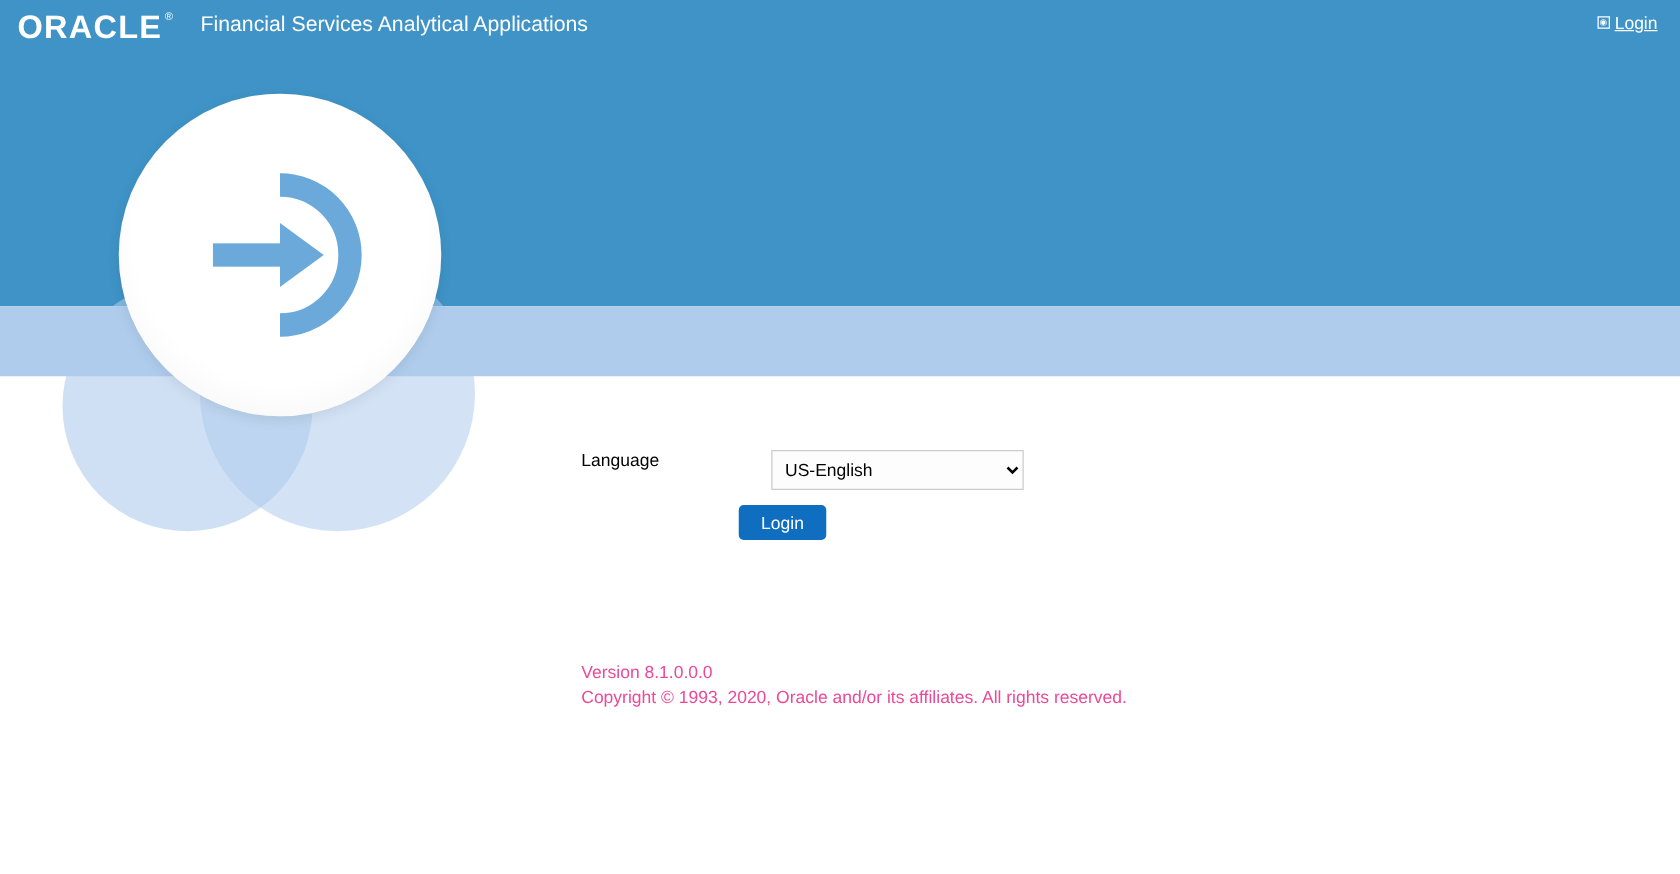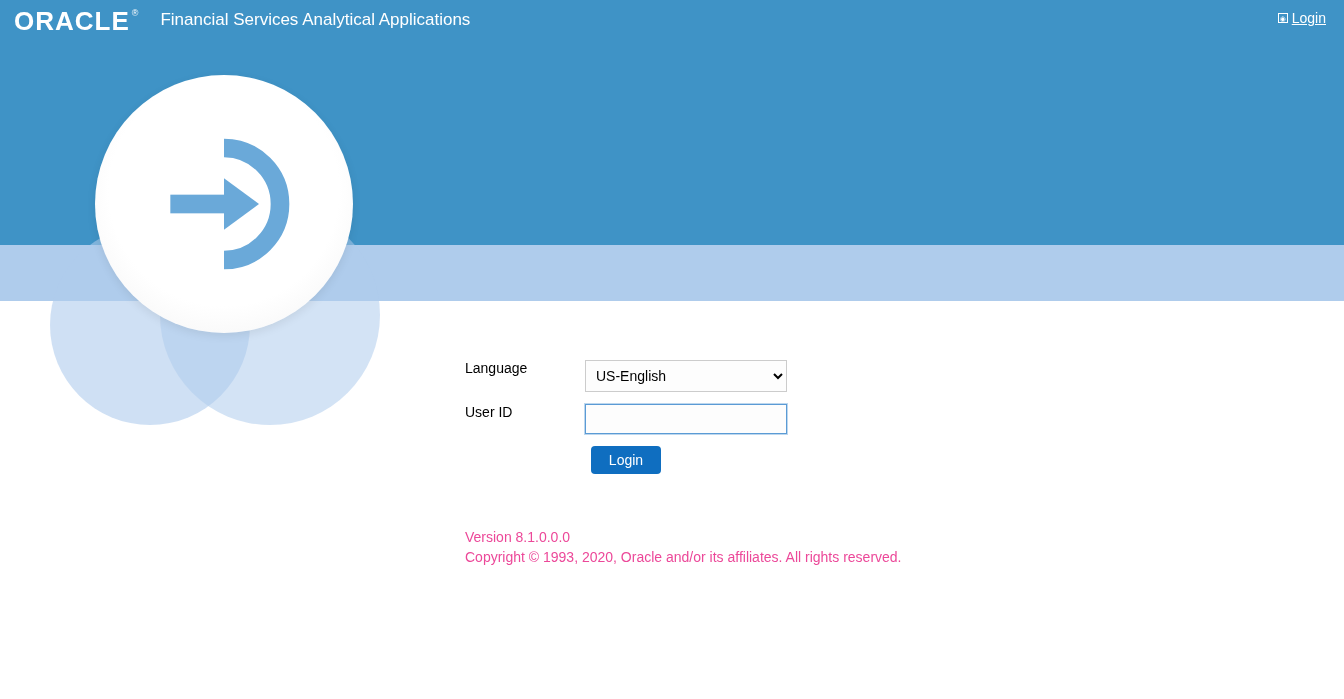--- a/index.html
+++ b/index.html
@@ -139,20 +139,21 @@
   .form-control {
     width: 202px;
     height: 30px;
     border: 1px solid #ccc;
     background: #fdfdfd;
     font-size: 14px;
     padding: 3px 6px;
   }
   select.form-control {
     height: 32px;
+    margin-left: 32px;
   }
   .userid-input {
     border: 1px solid #5b9bd5;
     box-shadow: 0 0 0 1px rgba(91,155,213,0.4);
   }
   .login-btn-row {
     text-align: center;
     width: 322px;
     margin-top: 7px;
   }
@@ -207,24 +208,20 @@
   </div>
 </div>
 
 <div class="form-area">
   <div class="form-row">
     <div class="form-label">Language</div>
     <select class="form-control">
       <option>US-English</option>
     </select>
   </div>
-  <div class="form-row">
-    <div class="form-label">User ID</div>
-    <input type="text" class="form-control userid-input" value="" style="">
-  </div>
   <div class="login-btn-row">
     <button class="login-btn">Login</button>
   </div>
 </div>
 
 <div class="footer">
   <div>Version 8.1.0.0.0</div>
   <div>Copyright © 1993, 2020, Oracle and/or its affiliates. All rights reserved.</div>
 </div>
 

